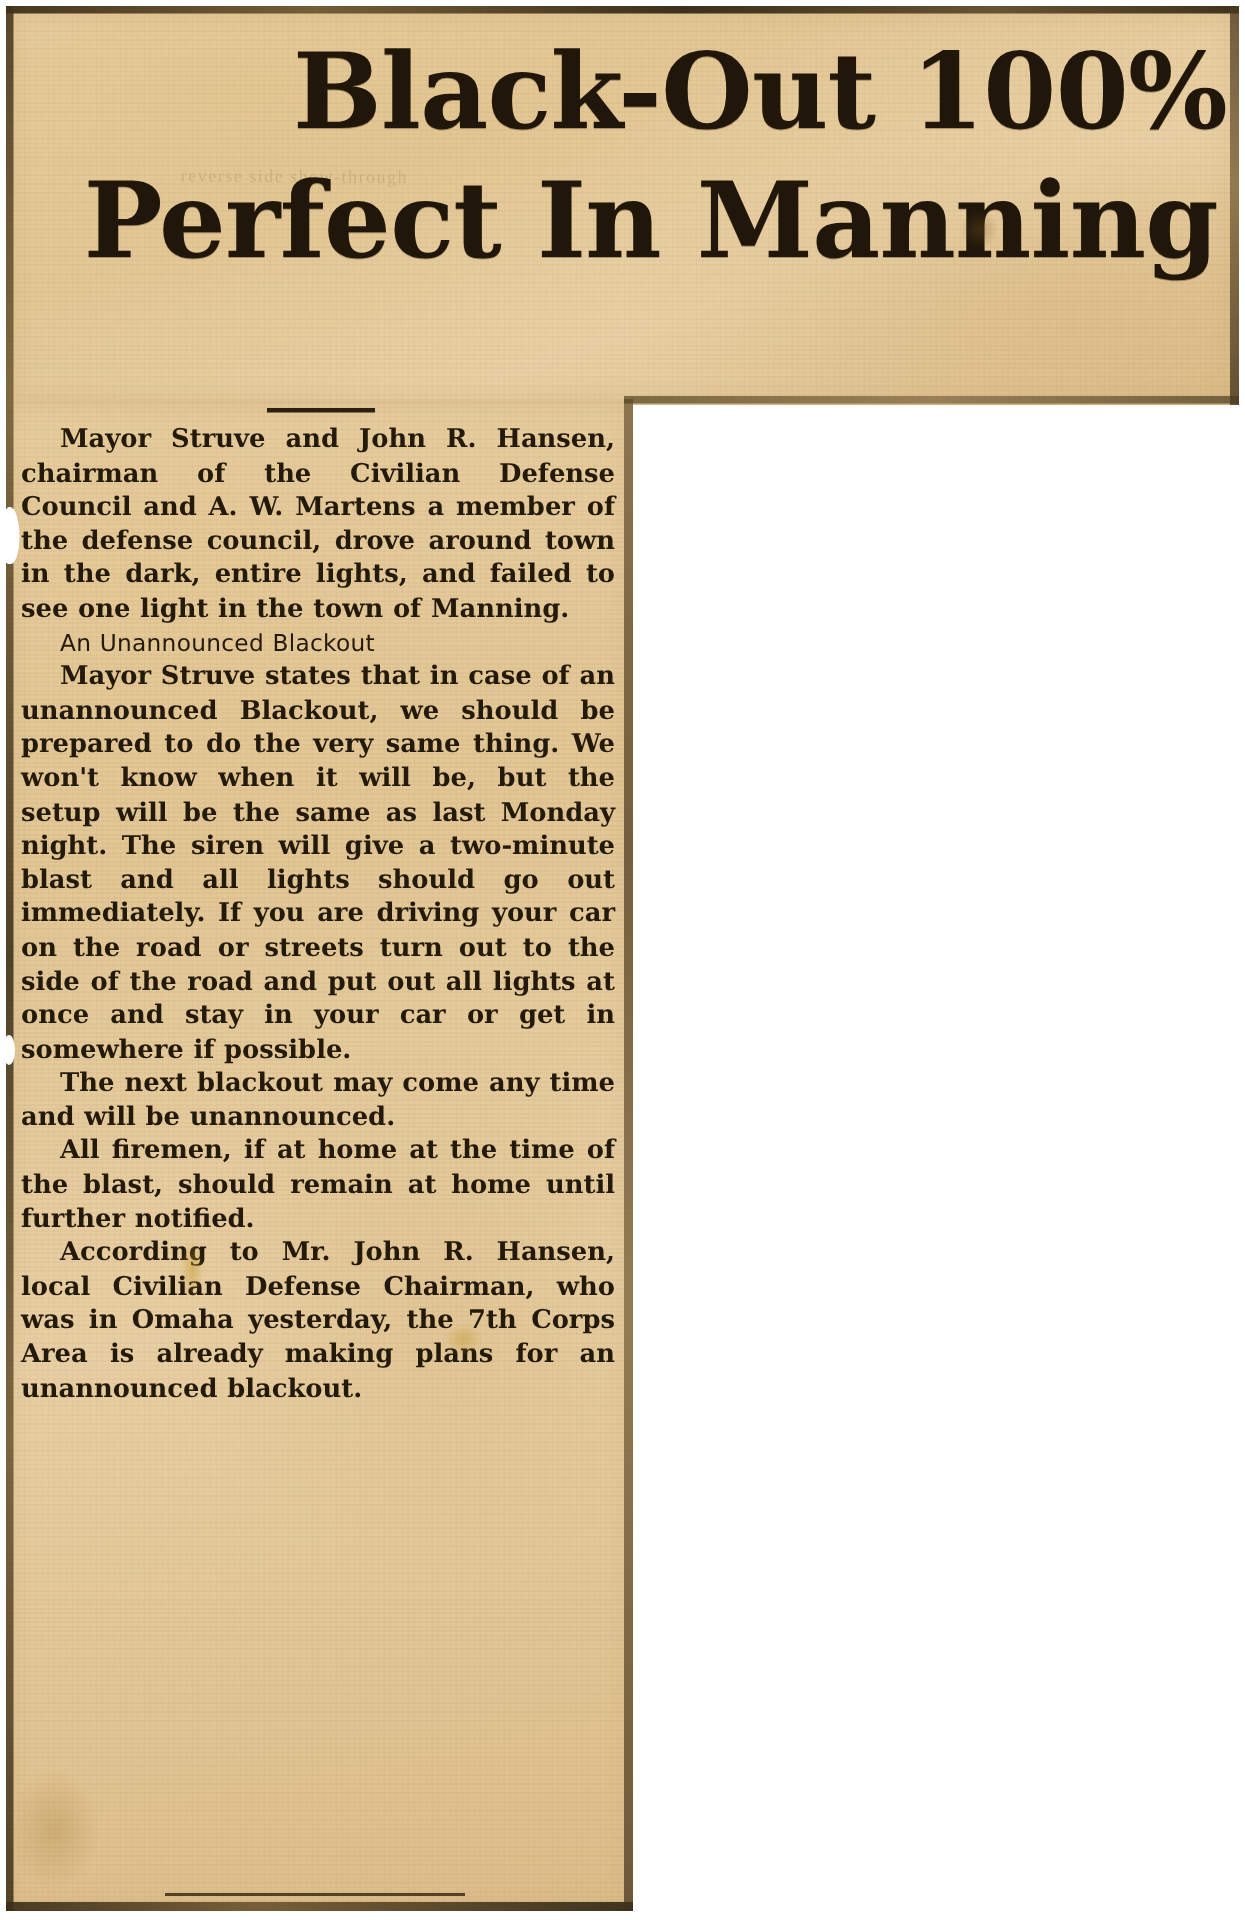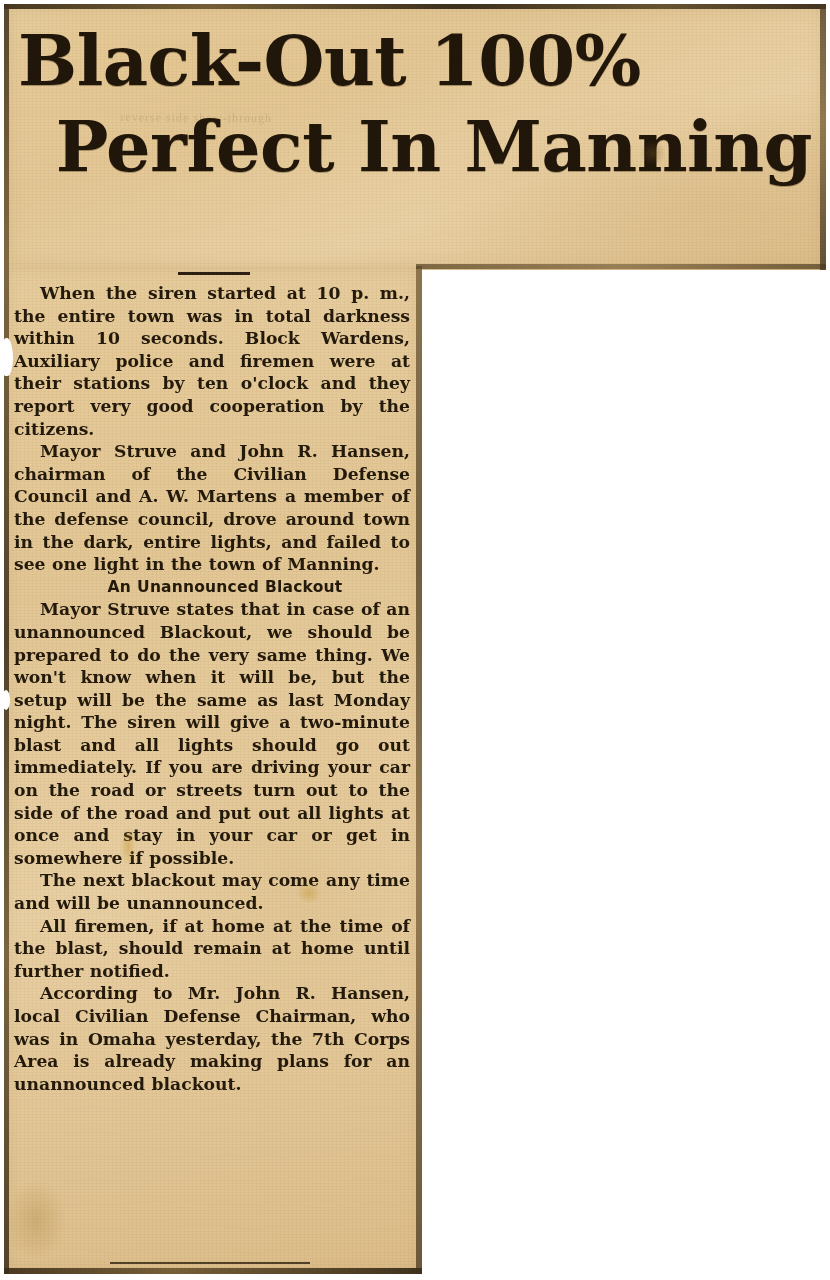--- a/index.html
+++ b/index.html
@@ -118,21 +118,21 @@
     top: 18px;
     width: 800px;
     color: #20160a;
     font-family: "DejaVu Serif", "Liberation Serif", serif;
     font-weight: bold;
     letter-spacing: -0.5px;
   }
   .headline .line1 {
     font-size: 70px;
     line-height: 86px;
-    text-align: left;
+    text-align: right;
     white-space: nowrap;
     text-shadow: 0 1px 0 rgba(60,40,15,0.35);
   }
   .headline .line2 {
     font-size: 70px;
     line-height: 86px;
     text-align: right;
     white-space: nowrap;
     padding-right: 6px;
     text-shadow: 0 1px 0 rgba(60,40,15,0.35);
@@ -187,24 +187,24 @@
     text-justify: inter-word;
     font-weight: 600;
   }
   .column p {
     margin: 0;
     text-indent: 26px;
     word-spacing: 0.5px;
   }
   .subhead {
     margin: 2px 0 1px 0;
-    text-align: center;
+    text-align: left;
     text-indent: 0;
     font-family: "DejaVu Sans", "Liberation Sans", sans-serif;
-    font-weight: bold;
+    font-weight: normal;
     font-size: 15.5px;
     letter-spacing: 0.2px;
   }
 
   
   .stain1 {
     position: absolute;
     left: 120px; top: 826px;
     width: 16px; height: 40px;
     background: radial-gradient(ellipse at center, rgba(196,150,40,0.45), rgba(196,150,40,0) 70%);
@@ -257,21 +257,20 @@
   <div class="ghost">reverse side show-through</div>
 
   <div class="headline">
     <div class="line1">Black-Out 100%</div>
     <div class="line2">Perfect In Manning</div>
   </div>
 
   <div class="rule"></div>
 
   <div class="column">
-    <p>When the siren started at 10 p. m., the entire town was in total darkness within 10 seconds. Block Wardens, Auxiliary police and firemen were at their stations by ten o'clock and they report very good cooperation by the citizens.</p>
     <p>Mayor Struve and John R. Hansen, chairman of the Civilian Defense Council and A. W. Martens a member of the defense council, drove around town in the dark, entire lights, and failed to see one light in the town of Manning.</p>
     <p class="subhead">An Unannounced Blackout</p>
     <p>Mayor Struve states that in case of an unannounced Blackout, we should be prepared to do the very same thing.  We won't know when it will be, but the setup will be the same as last Monday night.  The siren will give a two-minute blast and all lights should go out immediately. If you are driving your car on the road or streets turn out to the side of the road and put out all lights at once and stay in your car or get in somewhere if possible.</p>
     <p>The next blackout may come any time and will be unannounced.</p>
     <p>All firemen, if at home at the time of the blast, should remain at home until further notified.</p>
     <p>According to Mr. John R. Hansen, local Civilian Defense Chairman, who was in Omaha yesterday, the 7th Corps Area is already making plans for an unannounced blackout.</p>
   </div>
 
   <div class="rule-bottom"></div>
 

